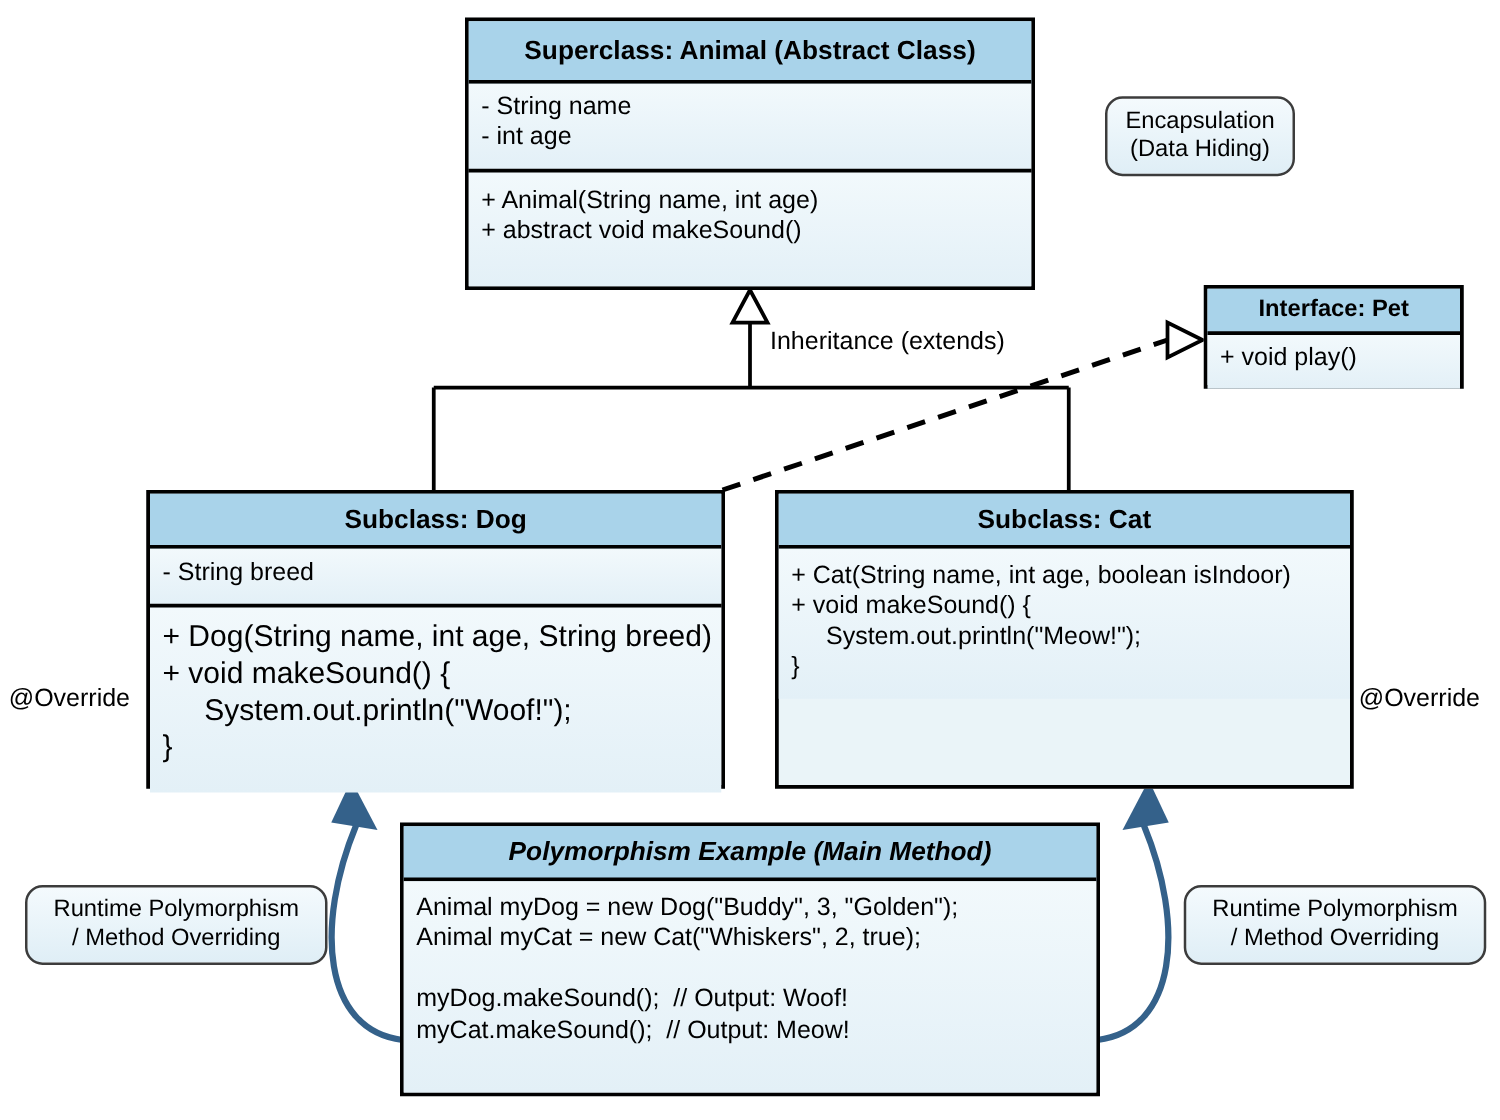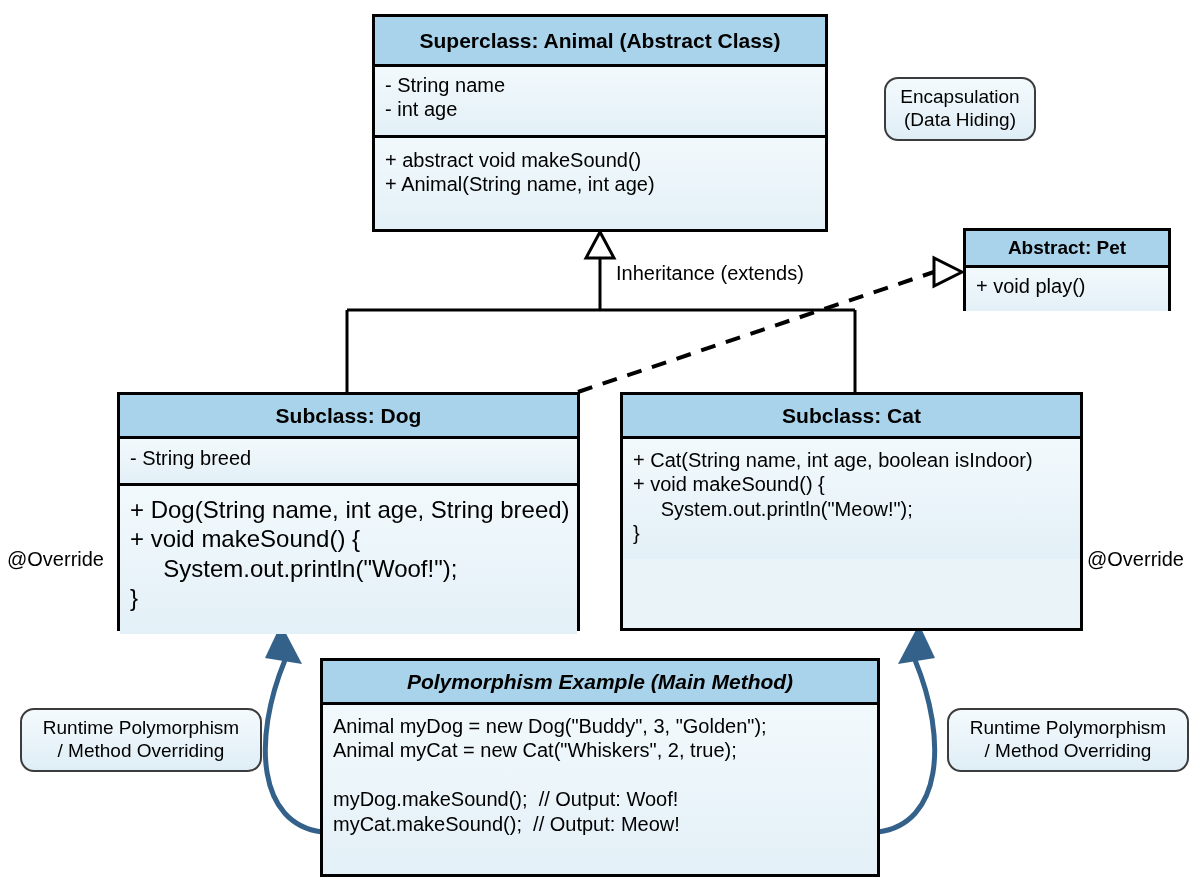--- a/index.html
+++ b/index.html
@@ -120,27 +120,27 @@
     </g>
   </svg>
 
   <div class="uml-box" style="left:372px; top:14px; width:456px; height:218px;">
     <div class="uml-header" style="height:50px; line-height:47px; font-size:21px;">Superclass: Animal (Abstract Class)</div>
     <div class="uml-section" style="height:68px; font-size:20px;">
       <div class="uml-line">- String name</div>
       <div class="uml-line">- int age</div>
     </div>
     <div class="uml-section" style="height:94px; font-size:20px; padding-top:10px;">
+      <div class="uml-line">+ Animal(String name, int age)</div>
       <div class="uml-line">+ abstract void makeSound()</div>
-      <div class="uml-line">+ Animal(String name, int age)</div>
     </div>
   </div>
 
   <div class="uml-box" style="left:963px; top:228px; width:208px; height:83px;">
-    <div class="uml-header" style="height:37px; line-height:34px; font-size:19px;">Abstract: Pet</div>
+    <div class="uml-header" style="height:37px; line-height:34px; font-size:19px;">Interface: Pet</div>
     <div class="uml-section" style="height:43px; font-size:20px; padding-top:6px;">
       <div class="uml-line">+ void play()</div>
     </div>
   </div>
 
   <div class="uml-box" style="left:117px; top:392px; width:463px; height:239px;">
     <div class="uml-header" style="height:44px; line-height:41px; font-size:21px;">Subclass: Dog</div>
     <div class="uml-section" style="height:44px; font-size:20px; padding-top:7px;">
       <div class="uml-line">- String breed</div>
     </div>

